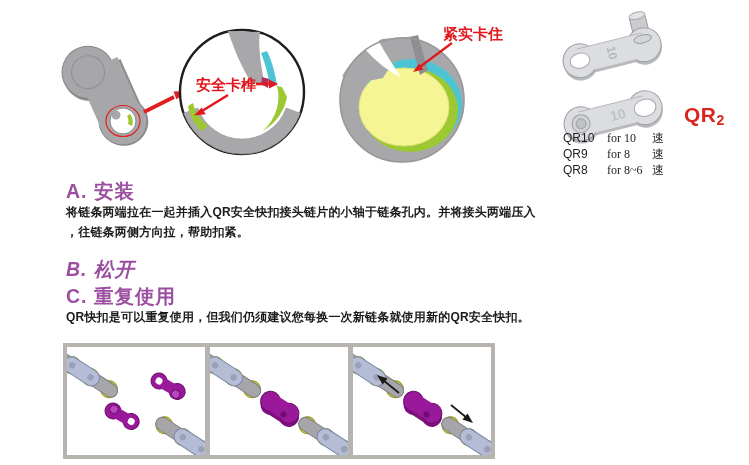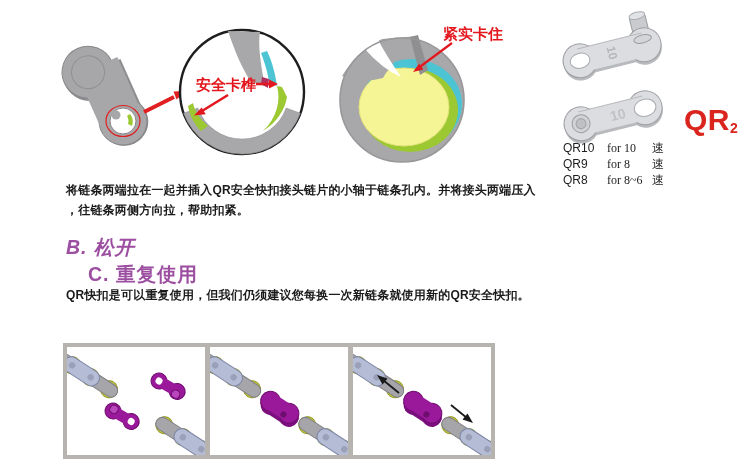--- a/index.html
+++ b/index.html
@@ -5,32 +5,32 @@
   html,body{margin:0;padding:0;background:#fff;}
   .frame{position:relative;width:749px;height:465px;background:#ffffff;overflow:hidden;
          font-family:"Liberation Sans", sans-serif;}
   .abs{position:absolute;}
 
   
   .instructions{position:absolute;left:66px;top:180px;width:640px;color:#1a1a1a;}
   .sec-head{color:#9c4fa1;font-size:19.5px;font-weight:bold;line-height:22px;letter-spacing:1px;margin:0;}
   .sec-body{font-size:12px;font-weight:bold;line-height:20px;letter-spacing:0.2px;margin:0 0 2px 0;}
   .sec-body div{white-space:nowrap;}
-  .gapA{margin-top:16px;font-style:italic;} .gapB{margin-top:5px;margin-left:22px;}
+  .gapA{margin-top:16px;font-style:italic;} .gapB{margin-top:5px;}
 
   
-  .qr-table{position:absolute;left:563px;top:140px;font-size:12px;color:#1d1d1d;line-height:16px;}
+  .qr-table{position:absolute;left:563px;top:130px;font-size:12px;color:#1d1d1d;line-height:16px;}
   .qr-row{display:flex;}
   .qr-row .c1{width:44px;}
   .qr-row .c2{width:45px;font-family:Liberation Serif, serif;}
   .qr-row .c3{width:20px;}
 
   
   .qr2{position:absolute;left:684px;top:103px;color:#d9251d;font-weight:bold;white-space:nowrap;}
-  .qr2 .big{font-size:30px;letter-spacing:0.5px;}
+  .qr2 .big{font-size:21px;letter-spacing:0.5px;}
   .qr2 .sub{font-size:14px;vertical-align:-3px;}
 
   
   .strip{position:absolute;left:63px;top:343px;width:432px;height:116px;background:#b7b4b0;
          box-sizing:border-box;padding:4px;display:flex;gap:5px;}
   .panel{background:#ffffff;width:138px;height:108px;overflow:hidden;}
   svg{display:block;}
 </style>
 </head>
 <body>
@@ -160,20 +160,21 @@
       <span class="c3">速</span>
     </div>
     <div class="qr-row">
       <span class="c1">QR8</span>
       <span class="c2">for 8~6</span>
       <span class="c3">速</span>
     </div>
   </div>
 
   <div class="instructions">
+    <h2 class="sec-head">A. 安装</h2>
     <div class="sec-body">
       <div>将链条两端拉在一起并插入QR安全快扣接头链片的小轴于链条孔内。并将接头两端压入</div>
       <div>，往链条两侧方向拉，帮助扣紧。</div>
     </div>
     <h2 class="sec-head gapA">B. 松开</h2>
     <h2 class="sec-head gapB">C. 重复使用</h2>
     <div class="sec-body">
       <div>QR快扣是可以重复使用，但我们仍须建议您每换一次新链条就使用新的QR安全快扣。</div>
     </div>
   </div>

